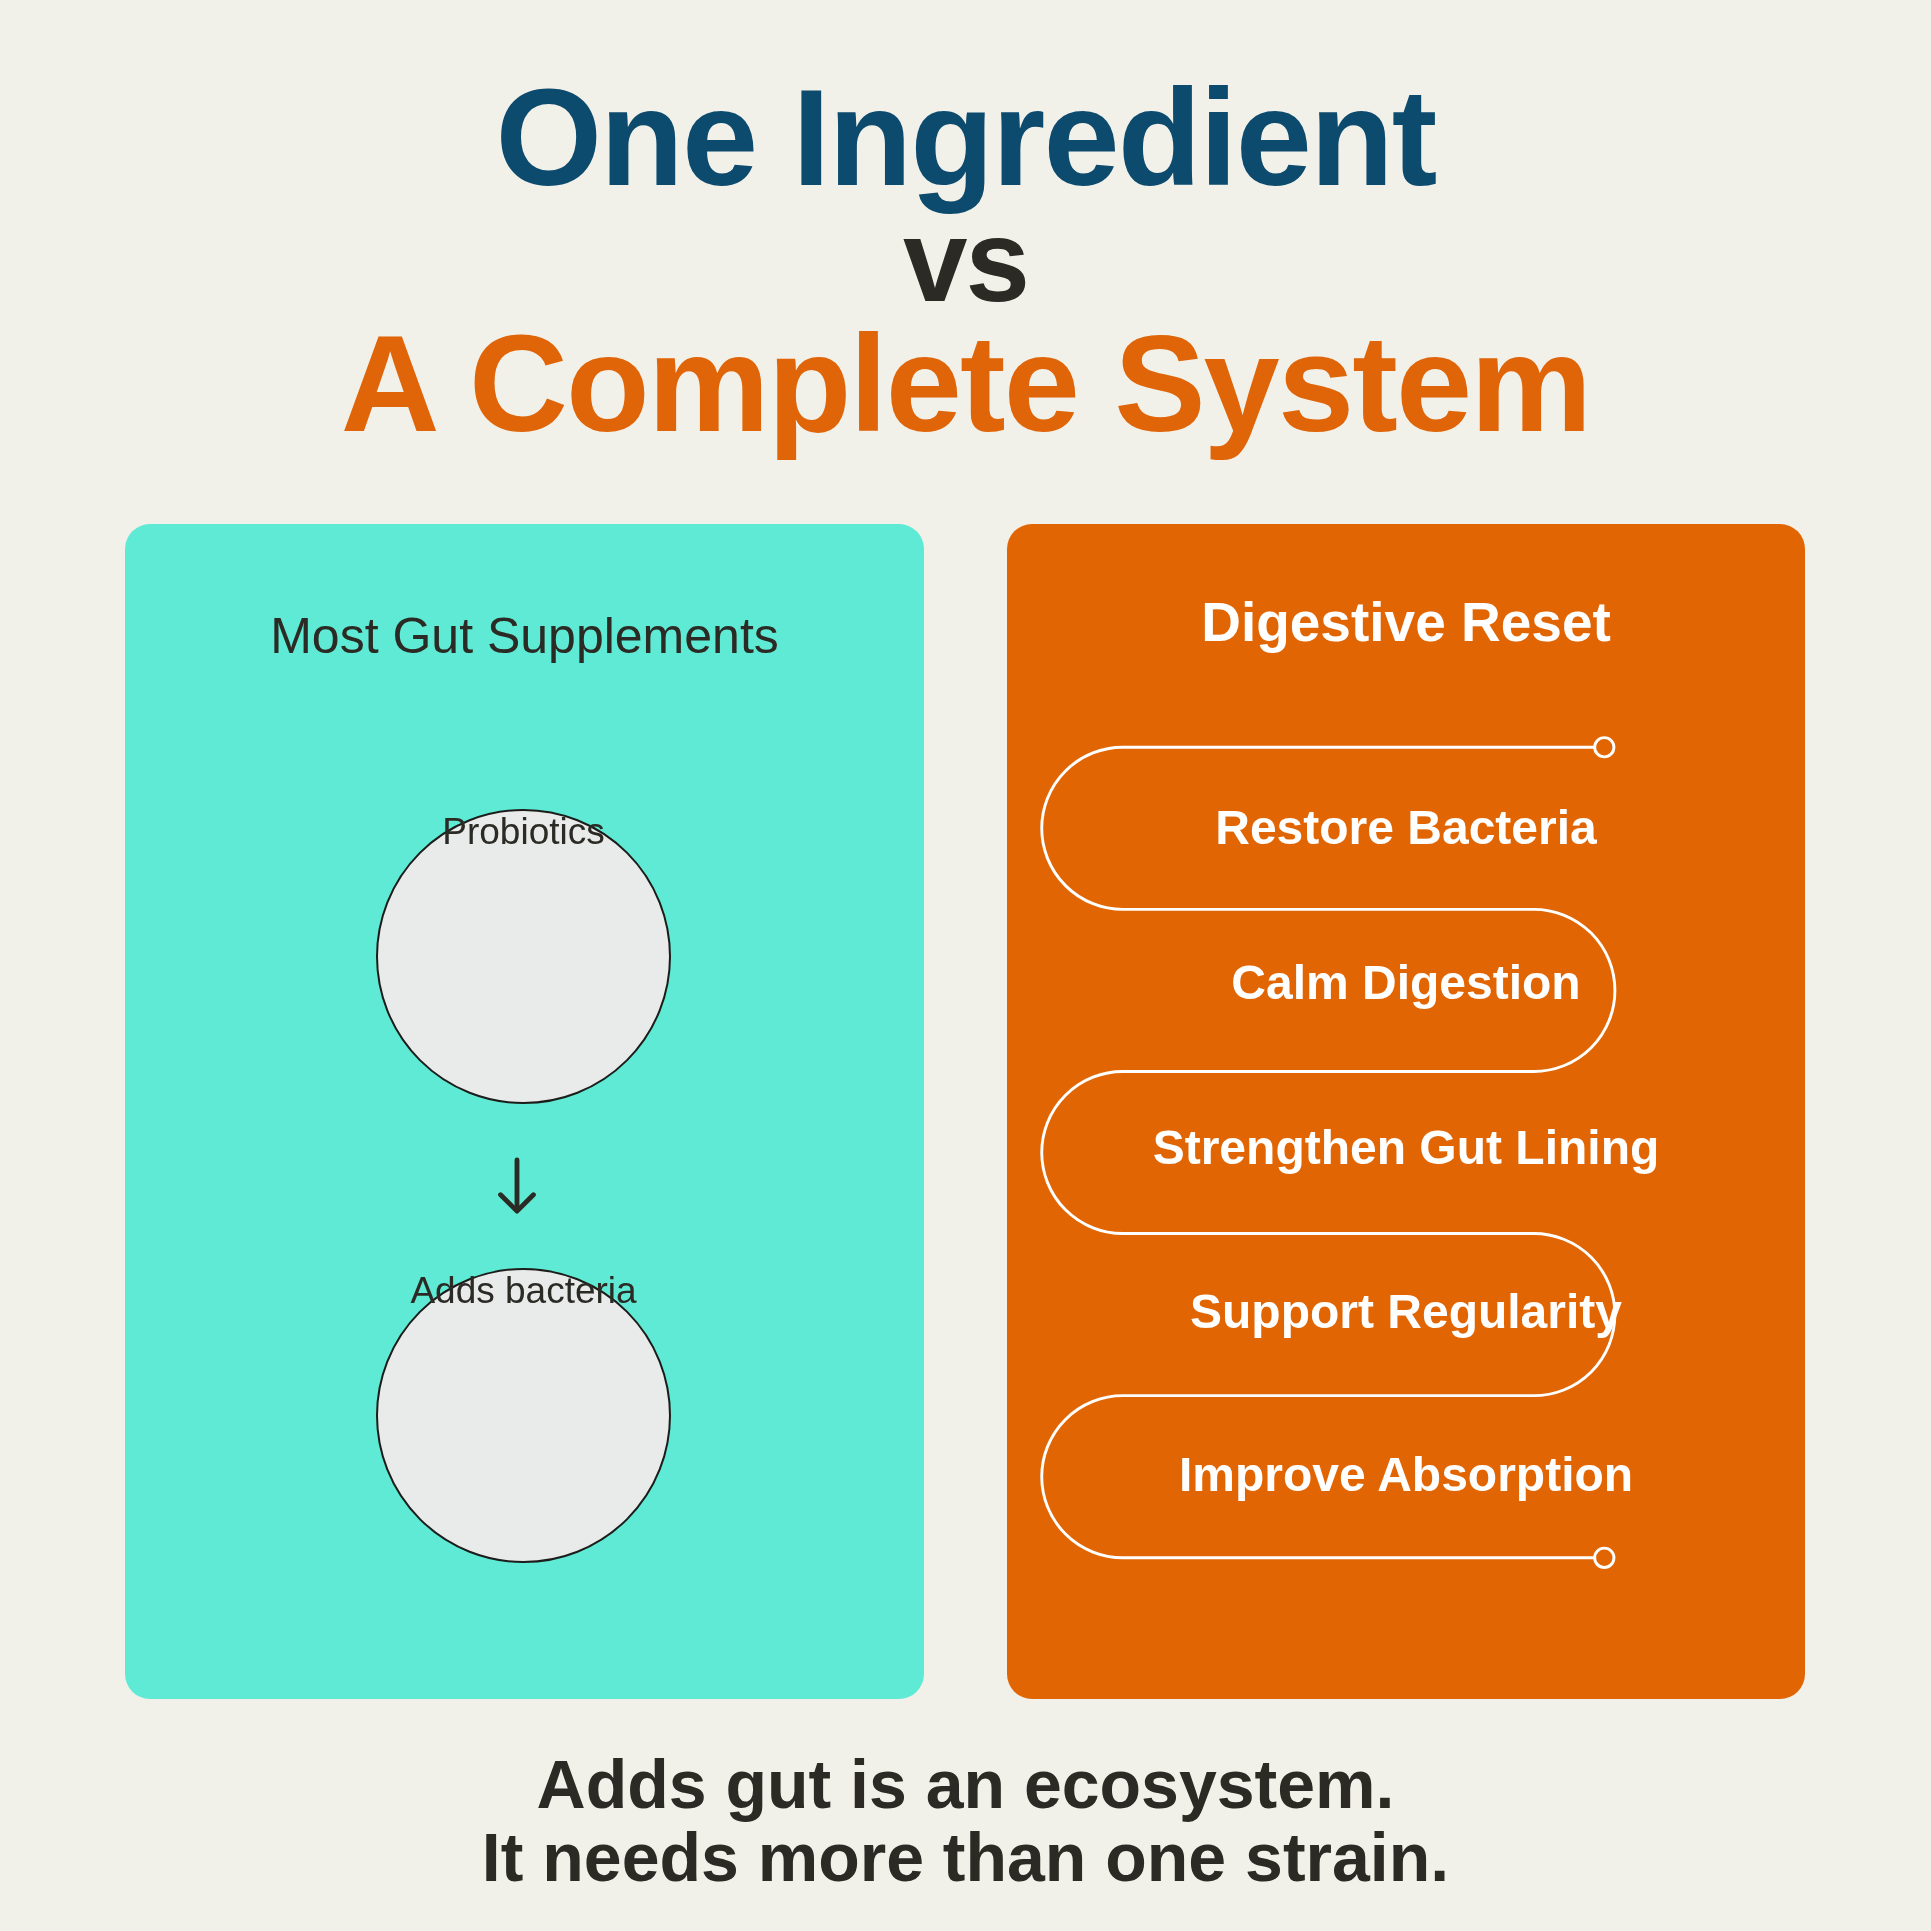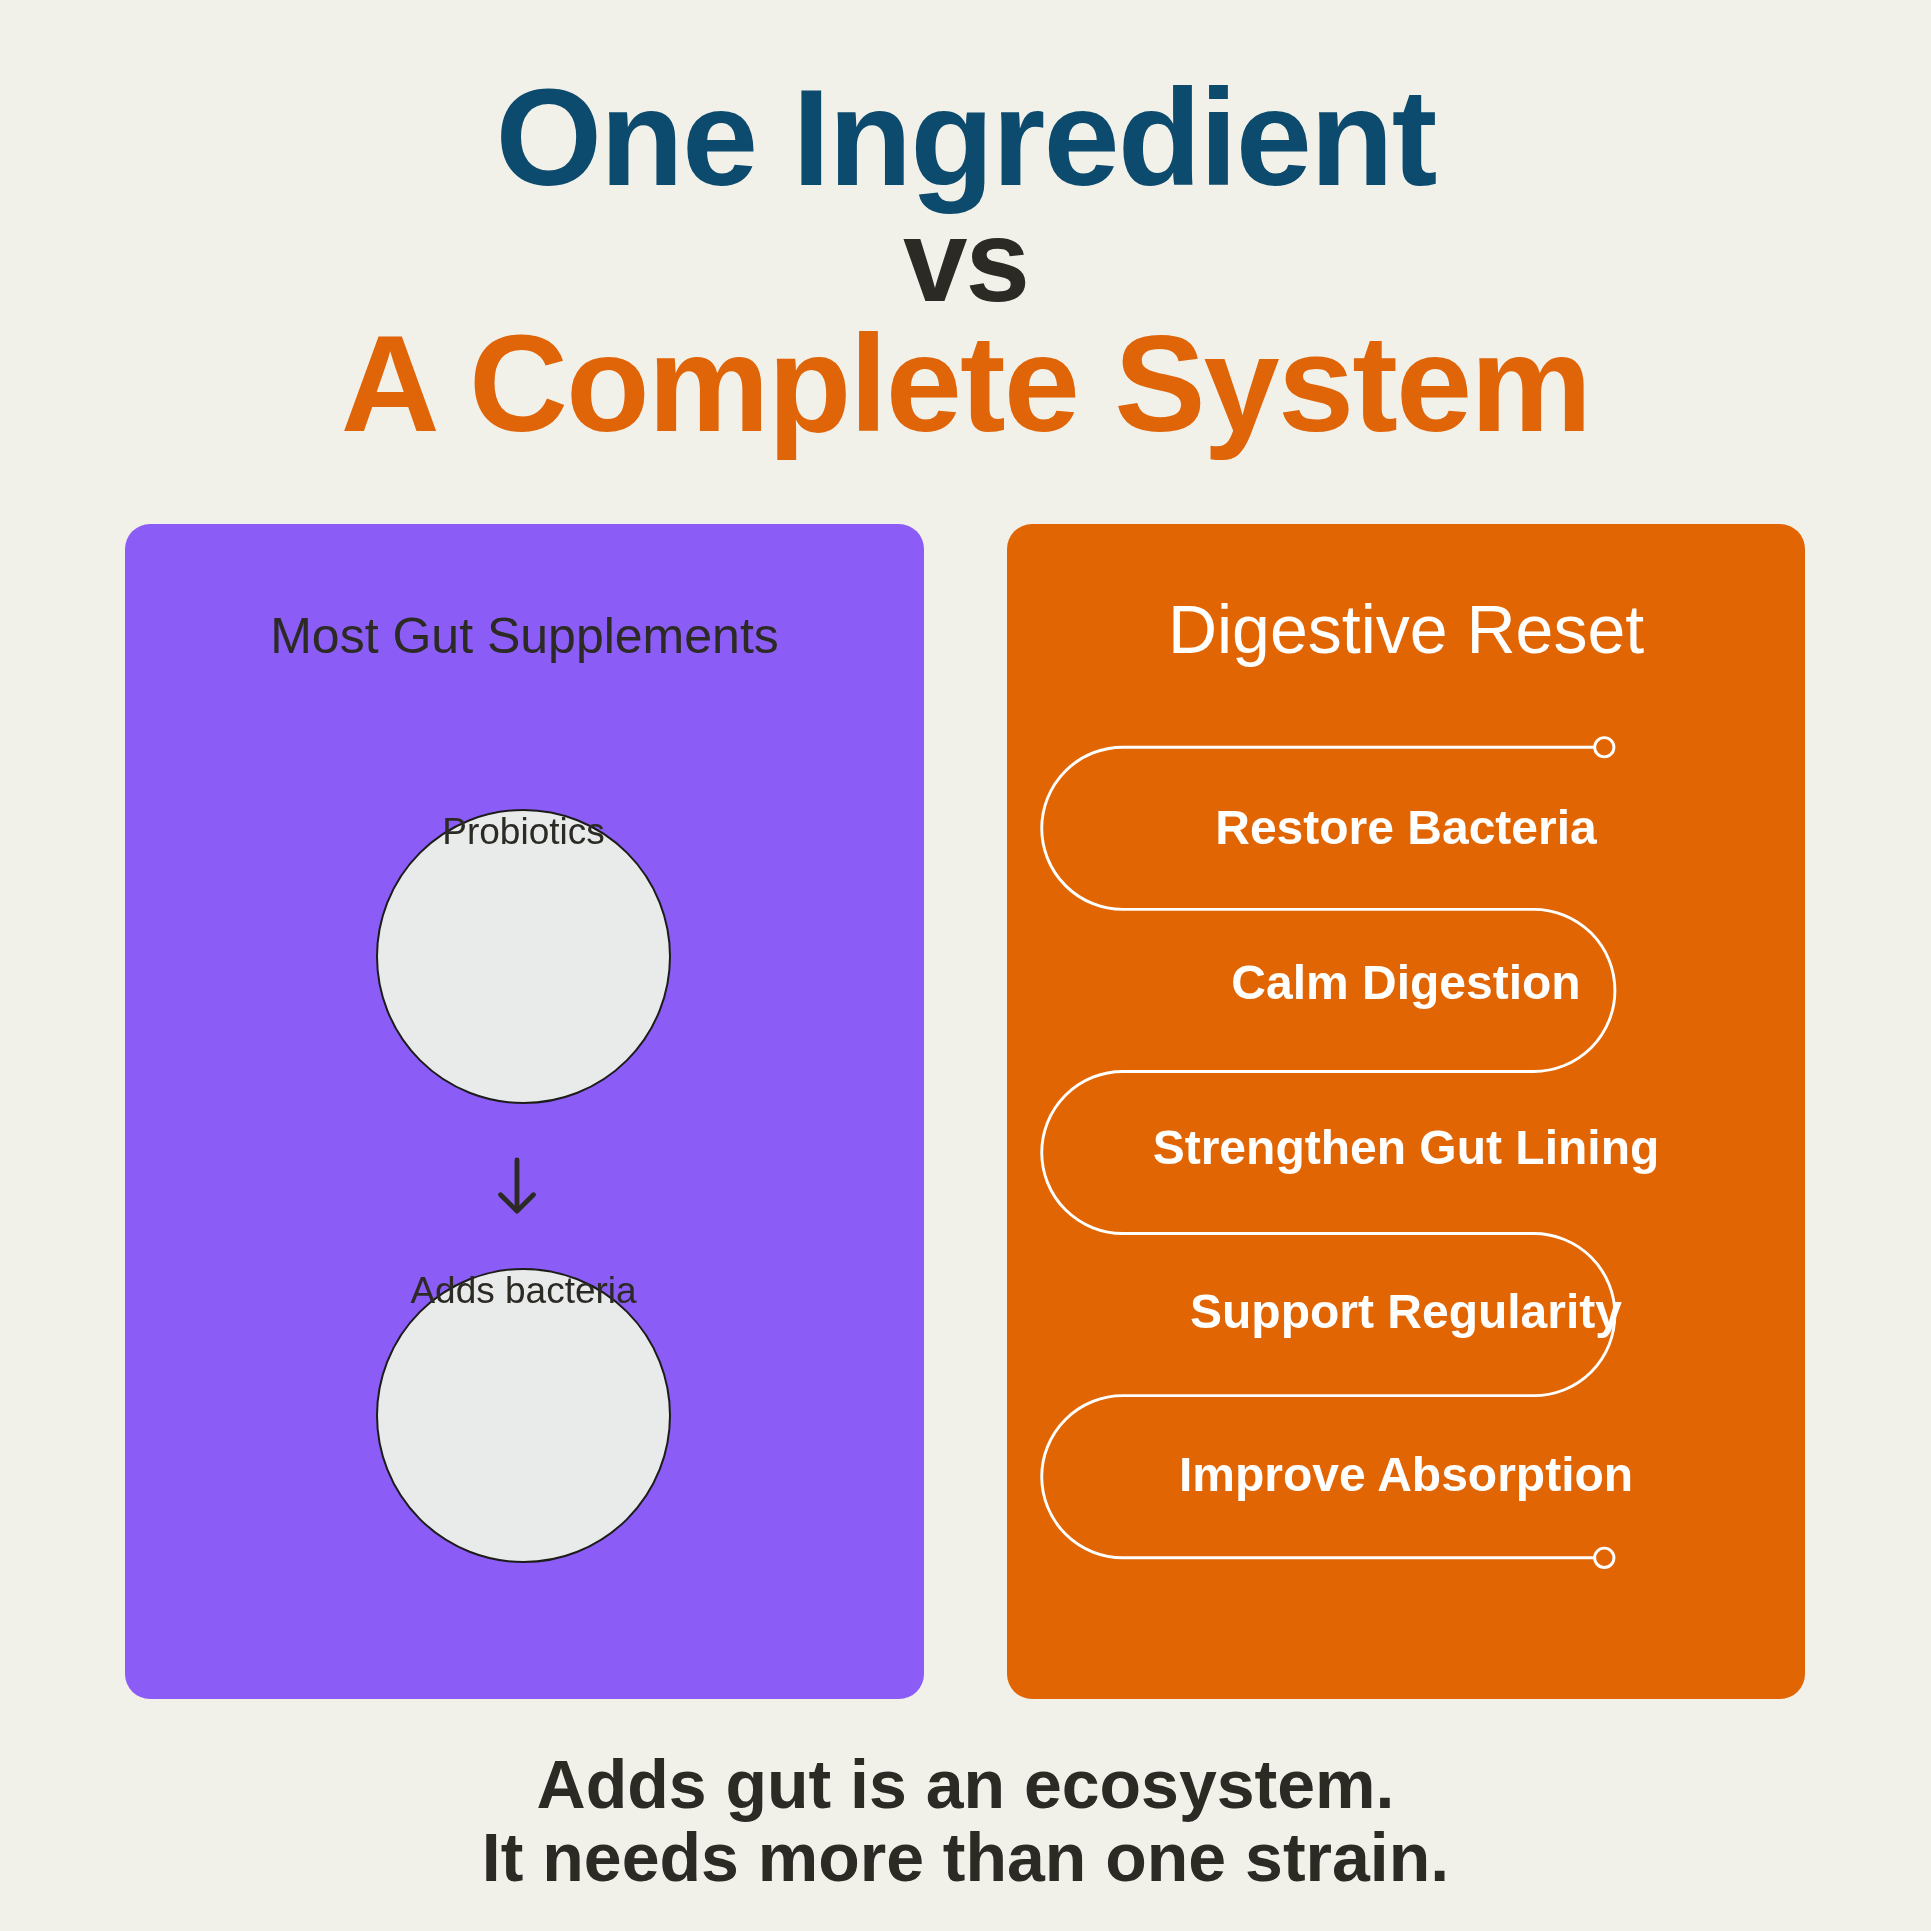--- a/index.html
+++ b/index.html
@@ -7,21 +7,21 @@
     width:1931px; height:1931px; background:#f2f1e9; position:relative; overflow:hidden;
     font-family:"Liberation Sans", "DejaVu Sans", sans-serif; color:#2b2a24;
   }
   .headline { position:absolute; left:0; width:1931px; text-align:center; font-weight:700; letter-spacing:-1.9px; }
   .h1 { top:65px; font-size:137px; line-height:145px; color:#0c4a6e; }
   .h2 { top:203px; font-size:116px; line-height:116px; color:#2b2a24; }
   .h3 { top:311px; font-size:137px; line-height:145px; color:#e06408; }
 
   .card-left {
     position:absolute; left:125px; top:524px; width:799px; height:1175px;
-    background:#8b5cf6; border-radius:25px;
+    background:#5eead4; border-radius:25px;
   }
   .card-left .title {
     position:absolute; left:0; width:799px; top:83px; text-align:center;
     font-size:50px; color:#2b2a24;
   }
   .circle {
     position:absolute; width:295px; height:295px; border-radius:50%;
     border:2.9px solid #1c1c1a; background:#e9ebea; box-sizing:border-box;
     display:flex; align-items:flex-start; justify-content:center;
     font-size:37px; color:#2b2a24;
@@ -29,21 +29,21 @@
   .c1 { left:251px; top:285px; }
   .c2 { left:251px; top:744px; }
   .arrow { position:absolute; left:363px; top:628px; width:58px; height:68px; }
 
   .card-right {
     position:absolute; left:1007px; top:524px; width:798px; height:1175px;
     background:#e26503; border-radius:25px;
   }
   .card-right .title {
     position:absolute; left:0; width:798px; top:66px; text-align:center;
-    font-size:68px; font-weight:400; color:#ffffff;
+    font-size:55px; font-weight:700; color:#ffffff;
   }
   .snake { position:absolute; left:0; top:0; }
   .step {
     position:absolute; left:0; width:798px; text-align:center;
     font-size:48px; font-weight:700; color:#ffffff;
   }
 
   .footer { position:absolute; left:0; width:1931px; text-align:center; font-weight:700; font-size:68px; color:#2b2a24; line-height:73px; }
   .f1 { top:1748px; }
   .f2 { top:1821px; }

